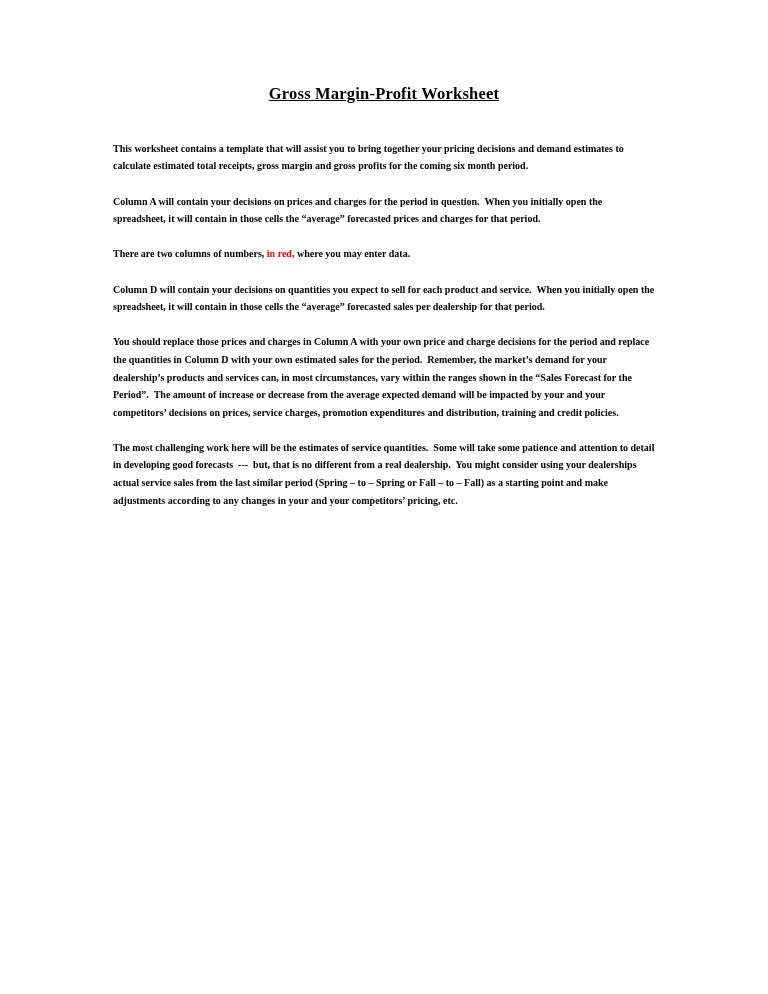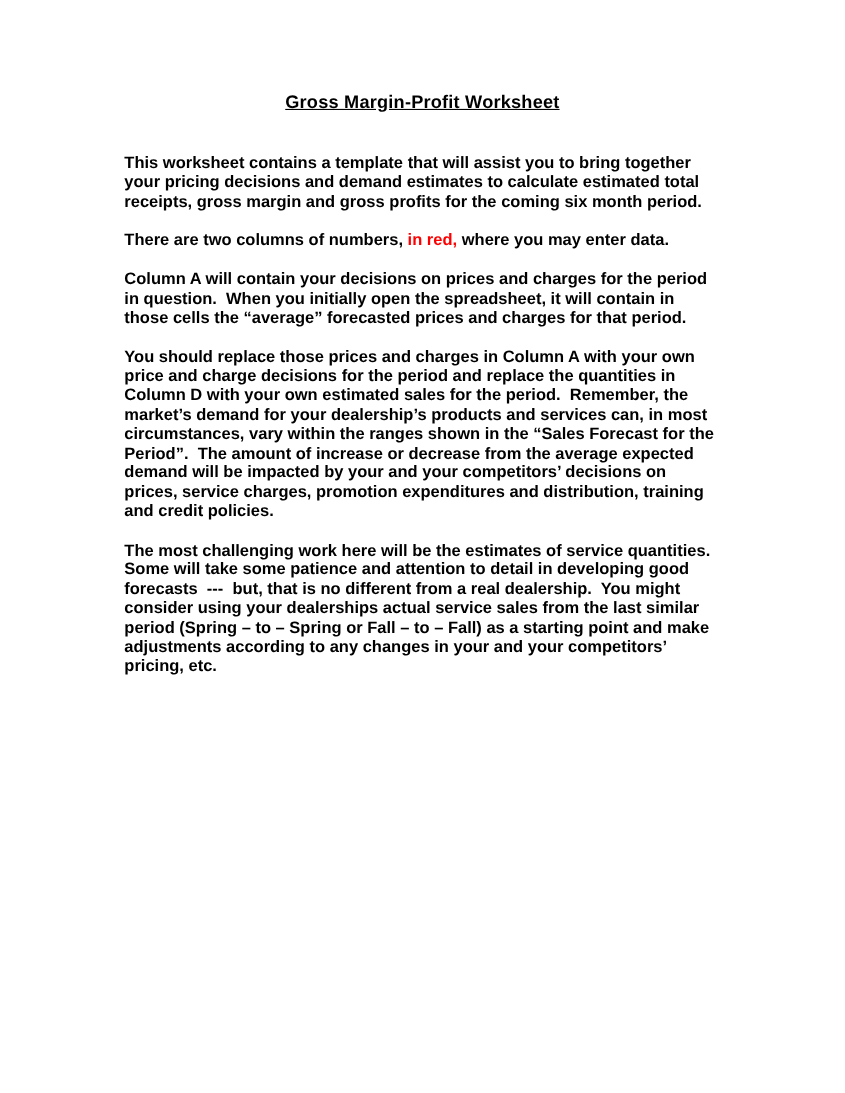--- a/index.html
+++ b/index.html
@@ -7,52 +7,53 @@
     padding: 0;
     background: #ffffff;
   }
   .page {
     position: relative;
     width: 768px;
     height: 994px;
     background: var(--page-bg, #ffffff);
     box-sizing: border-box;
     padding: 84px 113px 0 113px;
-    font-family: Liberation Sans, sans-serif;
+    font-family: Liberation Serif, serif;
     color: var(--text-color, #000000);
     overflow: hidden;
   }
   .doc-title {
     margin: 0 0 36px 0;
     text-align: center;
     font-size: 16.5px;
     font-weight: bold;
     text-decoration: underline;
     line-height: 1.2;
     letter-spacing: 0.2px;
   }
   .doc-body {
-    font-size: 15px;
+    font-size: 10px;
     font-weight: bold;
     line-height: 17.6px;
     margin-top: 13px;
   }
   .para {
     margin: 0 0 17.6px 0;
     white-space: pre-wrap;
   }
   .para .red {
     color: var(--accent-red, #ff0000);
   }
 </style>
 </head>
 <body>
 
 <div class="page">
   <h1 class="doc-title">Gross Margin-Profit Worksheet</h1>
   <div class="doc-body" id="paragraphs">
       <p class="para"><span>This worksheet contains a template that will assist you to bring together your pricing decisions and demand estimates to calculate estimated total receipts, gross margin and gross profits for the coming six month period.</span></p>
+      <p class="para"><span>Column A will contain your decisions on prices and charges for the period in question.  When you initially open the spreadsheet, it will contain in those cells the “average” forecasted prices and charges for that period.</span></p>
       <p class="para"><span>There are two columns of numbers, </span><span class="red">in red,</span><span> where you may enter data.</span></p>
-      <p class="para"><span>Column A will contain your decisions on prices and charges for the period in question.  When you initially open the spreadsheet, it will contain in those cells the “average” forecasted prices and charges for that period.</span></p>
+      <p class="para"><span>Column D will contain your decisions on quantities you expect to sell for each product and service.  When you initially open the spreadsheet, it will contain in those cells the “average” forecasted sales per dealership for that period.</span></p>
       <p class="para"><span>You should replace those prices and charges in Column A with your own price and charge decisions for the period and replace the quantities in Column D with your own estimated sales for the period.  Remember, the market’s demand for your dealership’s products and services can, in most circumstances, vary within the ranges shown in the “Sales Forecast for the Period”.  The amount of increase or decrease from the average expected demand will be impacted by your and your competitors’ decisions on prices, service charges, promotion expenditures and distribution, training and credit policies.</span></p>
       <p class="para"><span>The most challenging work here will be the estimates of service quantities.  Some will take some patience and attention to detail in developing good forecasts  ---  but, that is no different from a real dealership.  You might consider using your dealerships actual service sales from the last similar period (Spring – to – Spring or Fall – to – Fall) as a starting point and make adjustments according to any changes in your and your competitors’ pricing, etc.</span></p>
     </div>
 </div>
 
 </body></html>

